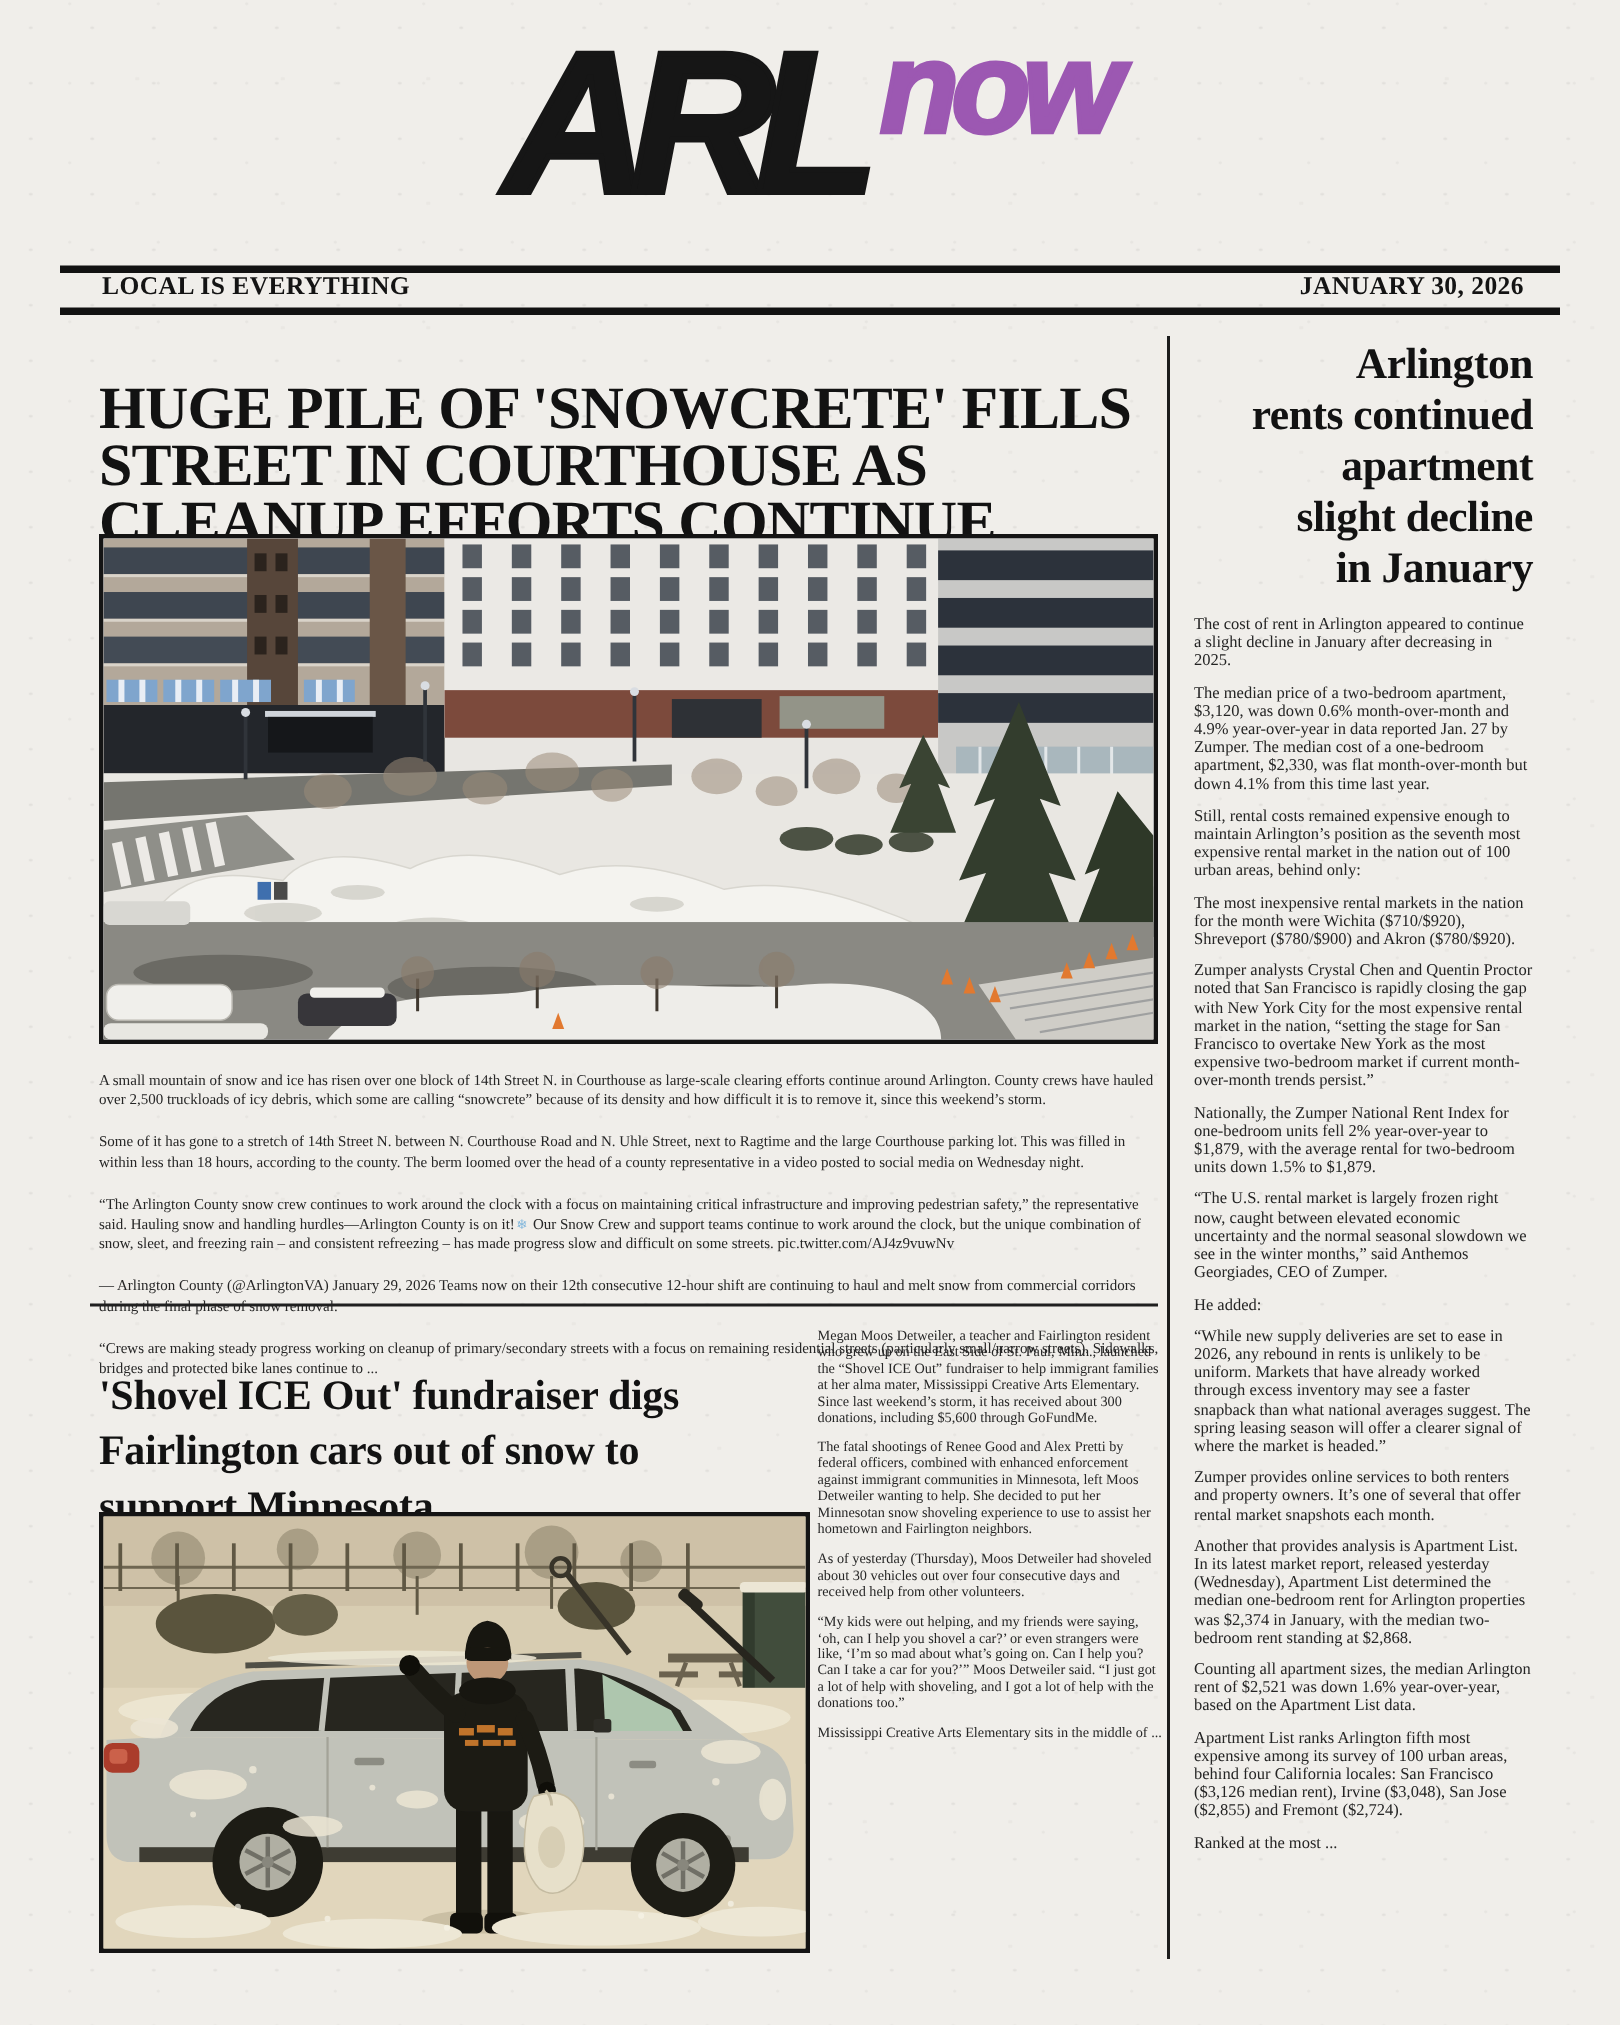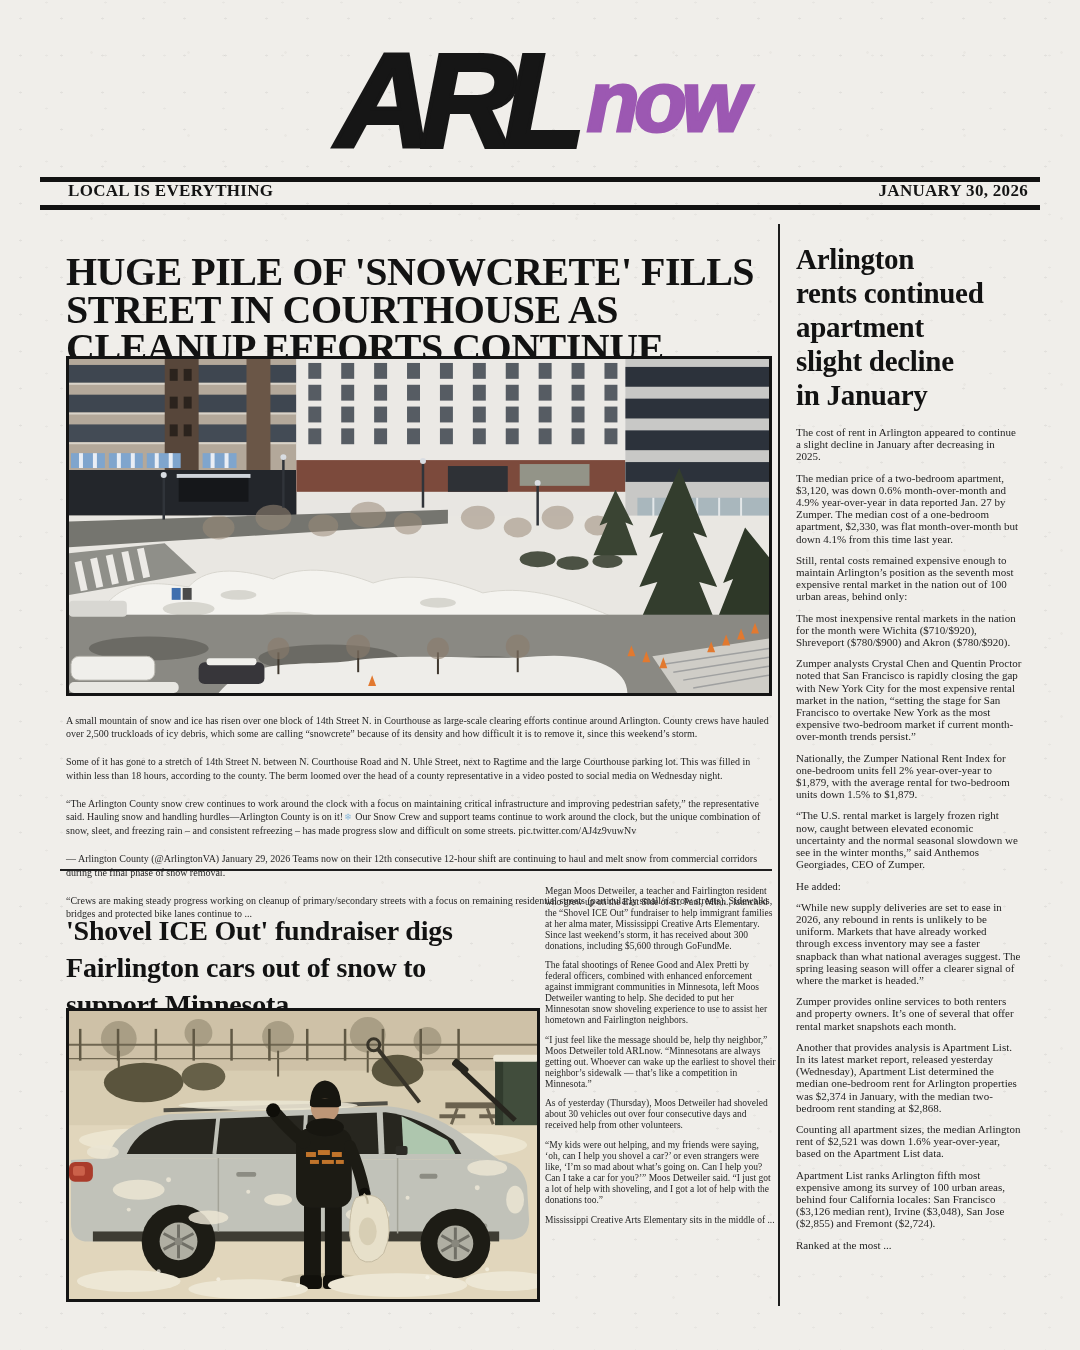--- a/index.html
+++ b/index.html
@@ -9,31 +9,31 @@
     background-image:
       radial-gradient(rgba(0,0,0,.06) 1px, transparent 1.2px),
       radial-gradient(rgba(0,0,0,.04) 1px, transparent 1.2px),
       radial-gradient(rgba(120,110,95,.05) 1.4px, transparent 1.6px);
     background-size:41px 37px,59px 53px,97px 83px;
     background-position:0 0,17px 29px,43px 11px;
     font-family:"Liberation Serif",serif;color:#1b1b1b;
   }
   
   .logo-row{position:absolute;top:16px;left:0;width:100%;height:152px;
-    display:flex;justify-content:center;align-items:flex-end;}
+    display:flex;justify-content:center;}
   .logo-arl{font-family:"Liberation Sans",sans-serif;font-weight:bold;font-style:italic;
     font-size:134px;line-height:1;letter-spacing:-13px;color:#161616;
     -webkit-text-stroke:4px #161616;padding-right:10px;}
   .logo-now{font-family:"Liberation Sans",sans-serif;font-weight:bold;font-style:italic;
     font-size:86px;line-height:1;letter-spacing:-5px;color:#9c58b2;
     -webkit-text-stroke:3px #9c58b2;margin:0 0 24px 4px;}
   .rule{position:absolute;left:40px;width:1000px;background:#121212;}
   .rule-top{top:177px;height:5px;}
   .rule-bottom{top:205px;height:5px;}
-  .tagline-row{position:absolute;left:68px;right:52px;top:181px;display:flex;
+  .tagline-row{position:absolute;left:68px;right:64px;top:181px;display:flex;
     justify-content:space-between;font-weight:bold;font-size:17px;letter-spacing:.3px;color:#141414;}
   
   .main-headline{position:absolute;left:66px;top:226px;width:706px;
     font-size:40px;font-weight:bold;line-height:38px;letter-spacing:-.5px;color:#121212;}
   .photo1{position:absolute;left:66px;top:356px;width:700px;height:334px;
     border:3px solid #141414;background:#ddd;margin:0;}
   .photo1 svg,.photo2 svg{display:block;width:100%;height:100%;}
   .main-body{position:absolute;left:66px;top:699px;width:708px;
     font-size:10px;line-height:13.2px;color:#262626;}
   .main-body p{margin:15px 0 8px;}
@@ -44,21 +44,21 @@
     font-size:28px;font-weight:bold;line-height:37px;letter-spacing:-.2px;color:#121212;}
   .photo2{position:absolute;left:66px;top:1008px;width:468px;height:288px;
     border:3px solid #141414;background:#e3d9c2;margin:0;}
   .mid-col{position:absolute;left:545px;top:886px;width:231px;
     font-size:9.5px;line-height:10.9px;color:#262626;}
   .mid-col p{margin:0 0 9px;}
   
   .v-rule{position:absolute;left:778px;top:224px;width:2px;height:1082px;background:#1c1c1c;}
   .right-col{position:absolute;left:796px;top:226px;width:226px;}
   .right-headline{font-size:29px;font-weight:bold;line-height:34px;letter-spacing:-.3px;
-    color:#121212;margin:16px 0 14px;}
+    color:#121212;margin:0 0 14px;text-align:right;}
   .right-body{font-size:11px;line-height:12.2px;color:#242424;}
   .right-body p{margin:0 0 9px;}
 </style>
 </head>
 <body>
 
 <div class="page">
 
   <header class="logo-row">
     <span class="logo-arl">ARL</span>
@@ -475,21 +475,20 @@
           <circle cx="360" cy="268" r="2"></circle>
           <circle cx="420" cy="260" r="2"></circle>
       </g>
       <rect width="470" height="290" fill="#7a5a2e" opacity=".05"></rect>
     </svg>
   </figure>
 
   <section class="mid-col">
     <p>Megan Moos Detweiler, a teacher and Fairlington resident who grew up on the East Side of St. Paul, Minn., launched the “Shovel ICE Out” fundraiser to help immigrant families at her alma mater, Mississippi Creative Arts Elementary. Since last weekend’s storm, it has received about 300 donations, including $5,600 through GoFundMe.</p>
     <p>The fatal shootings of Renee Good and Alex Pretti by federal officers, combined with enhanced enforcement against immigrant communities in Minnesota, left Moos Detweiler wanting to help. She decided to put her Minnesotan snow shoveling experience to use to assist her hometown and Fairlington neighbors.</p>
-    <p>“I just feel like the message should be, help thy neighbor,” Moos Detweiler told ARLnow. “Minnesotans are always getting out. Whoever can wake up the earliest to shovel their neighbor’s sidewalk — that’s like a competition in Minnesota.”</p>
     <p>As of yesterday (Thursday), Moos Detweiler had shoveled about 30 vehicles out over four consecutive days and received help from other volunteers.</p>
     <p>“My kids were out helping, and my friends were saying, ‘oh, can I help you shovel a car?’ or even strangers were like, ‘I’m so mad about what’s going on. Can I help you? Can I take a car for you?’” Moos Detweiler said. “I just got a lot of help with shoveling, and I got a lot of help with the donations too.”</p>
     <p>Mississippi Creative Arts Elementary sits in the middle of ...</p>
   </section>
 
   <div class="v-rule"></div>
 
   <aside class="right-col">
     <h2 class="right-headline">
       <div>Arlington</div>

